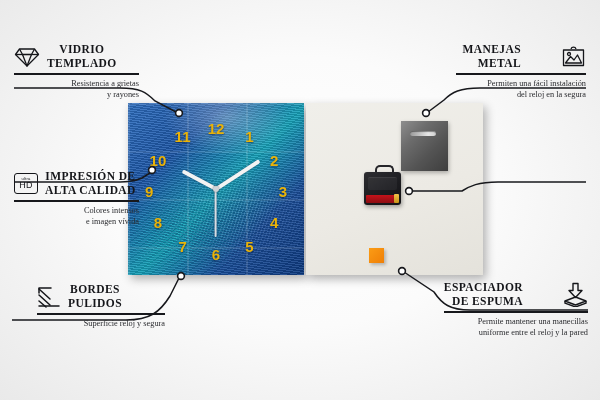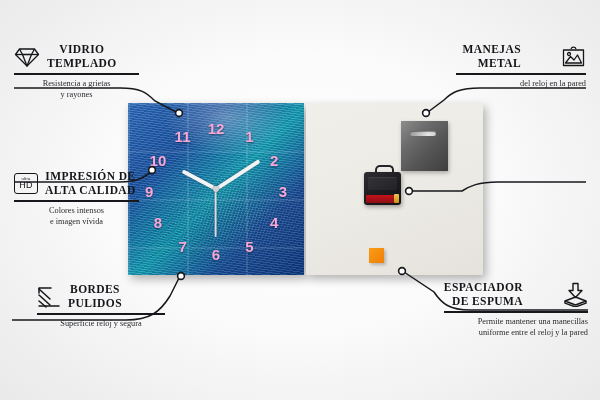--- a/index.html
+++ b/index.html
@@ -50,21 +50,21 @@
   .wave.grid{
     background:
       linear-gradient(to right, rgba(255,255,255,.13) 0 2px, transparent 2px 100%) 0 0/59px 100%,
       linear-gradient(to bottom, rgba(255,255,255,.11) 0 2px, transparent 2px 100%) 0 0/100% 48px;
     opacity:.85;
   }
   .wave.glow{
     background:radial-gradient(ellipse 90px 55px at 56% 8%, rgba(255,255,255,.30), transparent 70%);
   }
   .numeral{
-    position:absolute;color:#f9a8d4;font-weight:bold;
+    position:absolute;color:#eab308;font-weight:bold;
     font-family:"Liberation Sans", sans-serif;
     font-size:15px;line-height:1;
     text-shadow:0 1px 2px rgba(0,20,60,.55);
     transform:translate(-50%,-50%);
     white-space:nowrap;
   }
   .hand{
     position:absolute;left:50%;top:50%;
     background:#f3f3f3;border-radius:2px;
     transform-origin:50% 100%;
@@ -131,21 +131,21 @@
     font-weight:bold;font-size:11.5px;line-height:1.18;
     letter-spacing:.4px;color:#15161a;text-transform:uppercase;
   }
   .co-rule{height:1.6px;background:#17181c;margin:3px 0 4px;}
   .co-sub{
     font-family:"Liberation Serif", serif;
     font-size:8.3px;line-height:1.3;color:#2a2b2f;
   }
   .left .co-head{justify-content:flex-start;}
   .left .co-title{text-align:center;}
-  .left .co-sub{text-align:center;}
+  .left .co-sub{text-align:right;}
   .right .co-head{justify-content:flex-end;gap:40px;}
   .right .co-title{text-align:right;}
   .right .co-sub{text-align:right;}
   .ico{flex:0 0 auto;display:block;}
   .hdbox{
     width:22px;height:19px;border:1.6px solid #15161a;border-radius:3px;
     display:flex;flex-direction:column;align-items:center;justify-content:center;
     font-family:"Liberation Sans", sans-serif;color:#15161a;line-height:1;
   }
   .hdbox .u{font-size:4.2px;letter-spacing:.2px;}
@@ -292,21 +292,22 @@
         <g fill="none" stroke="#15161a" stroke-width="1.3" stroke-linejoin="round">
           <path d="M10,4 a2.6,2.6 0 0 1 5,0"></path>
           <rect x="2.5" y="5" width="20" height="15.5"></rect>
           <path d="M4.5,18 L9.5,11.5 L13,15 L16.5,10 L20.5,18 Z"></path>
           <circle cx="8" cy="9" r="1.5"></circle>
         </g>
       </svg>
     </div>
     <div class="co-rule"></div>
     <div class="co-sub">
-      <div>del reloj en la pared</div>
+      <div>Permiten una fácil instalación</div>
+      <div>del reloj en la segura</div>
     </div>
   </div>
 
 
   <div class="callout right" style="left:444px;top:281px;width:144px;">
     <div class="co-head">
       <div class="co-title">
         <div>ESPACIADOR</div>
         <div>DE ESPUMA</div>
       </div>

